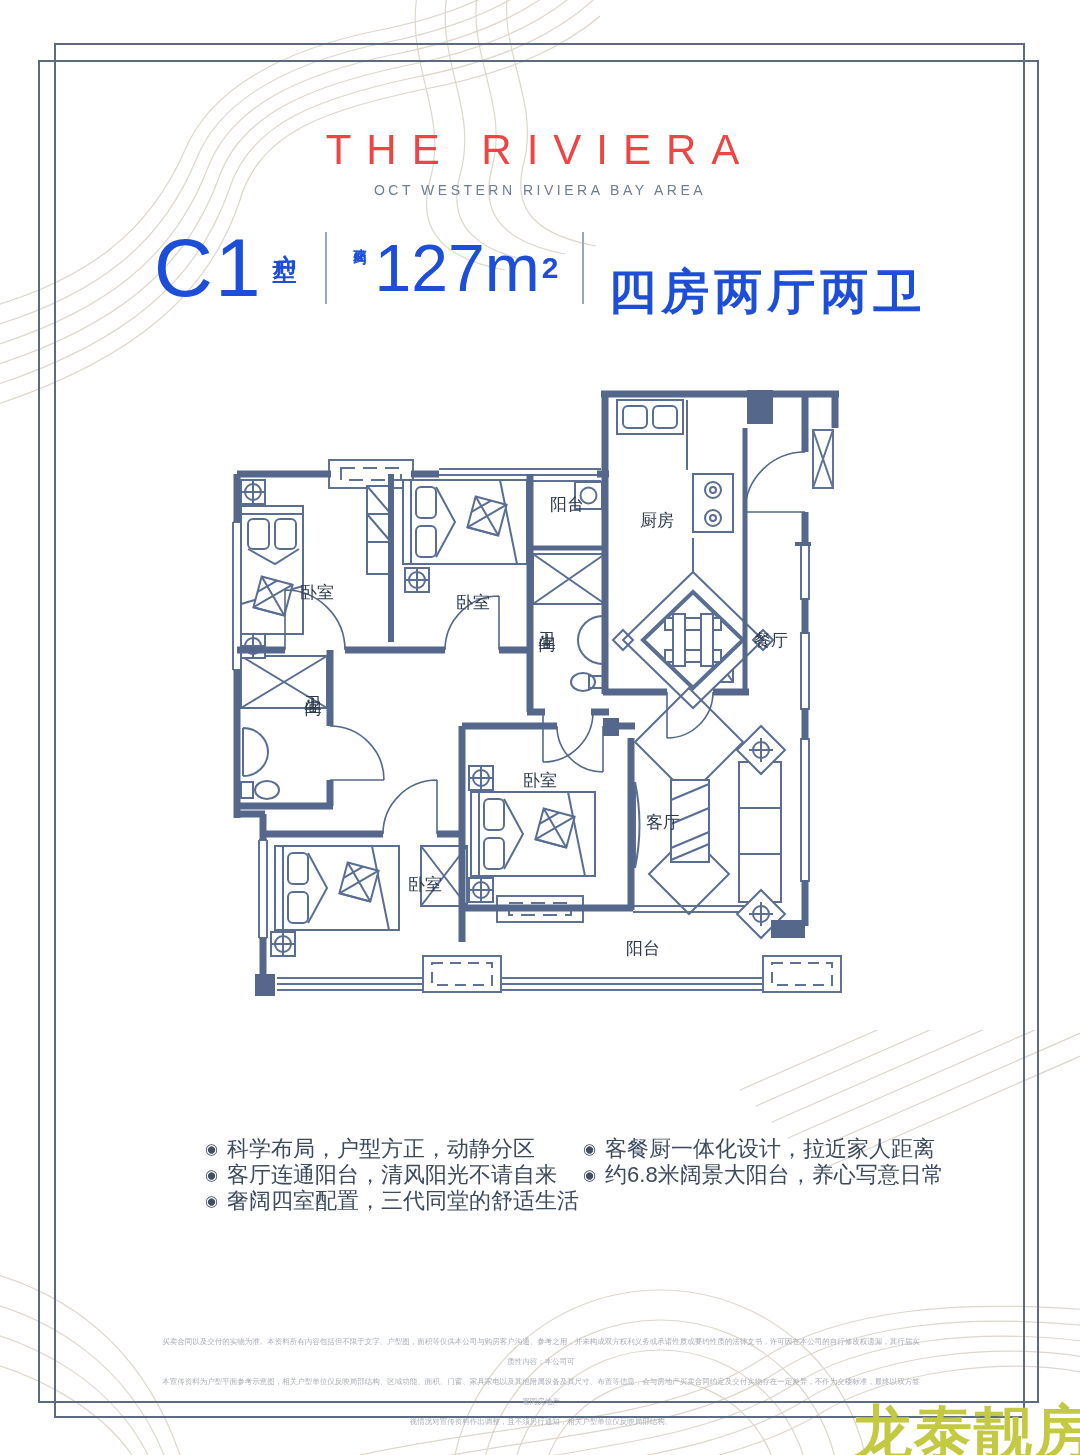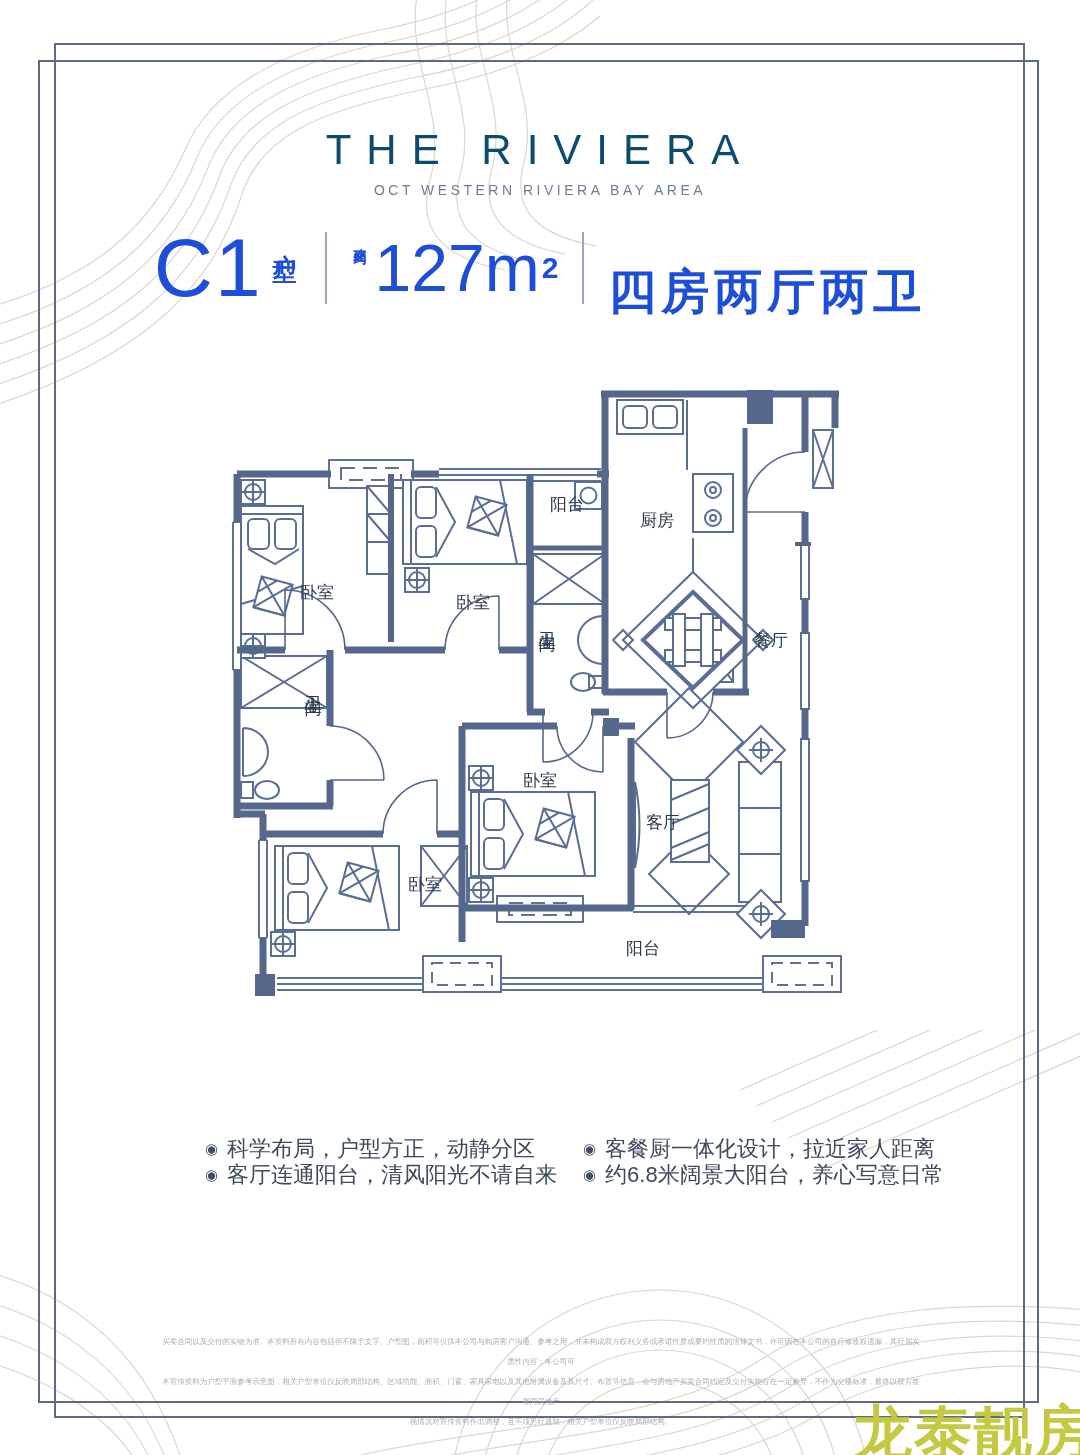--- a/index.html
+++ b/index.html
@@ -5,21 +5,21 @@
   html,body{margin:0;padding:0;}
   body{width:1080px;height:1455px;position:relative;overflow:hidden;
        background:#ffffff;font-family:"Liberation Sans","DejaVu Sans",sans-serif;}
   .frame{position:absolute;border:2px solid #5d6b81;z-index:2;}
   #frameA{left:54px;top:43px;width:967px;height:1371px;}
   #frameB{left:38px;top:60px;width:997px;height:1339px;}
   .deco{position:absolute;z-index:1;}
   .content{position:absolute;z-index:3;}
   
   #title{left:0;top:126px;width:1080px;text-align:center;font-size:42px;letter-spacing:15px;
-         color:#0c4a6e;font-weight:400;}
+         color:#ef4444;font-weight:400;}
   #subtitle{left:0;top:182px;width:1080px;text-align:center;font-size:14px;letter-spacing:3.5px;
             color:#6d7d92;font-weight:400;}
   
   #spec{left:0;top:212px;width:1080px;display:flex;justify-content:center;align-items:center;color:#1d4ed8;}
   .vtext{writing-mode:vertical-rl;text-orientation:upright;}
   #unitCode{font-size:82px;font-weight:500;line-height:1;letter-spacing:2px;}
   #unitLabel{font-size:24px;font-weight:600;letter-spacing:6px;margin-left:6px;height:66px;}
   .specDivider{width:2px;height:72px;background:#9aa7ba;margin:0 24px;}
   #areaPrefix{font-size:13px;font-weight:600;letter-spacing:2px;height:60px;margin-right:6px;}
   #areaValue{font-size:66px;font-weight:500;line-height:1;}
@@ -316,20 +316,21 @@
     <text text-anchor="middle" x="200" y="508">卧室</text>
     <text text-anchor="middle" x="315" y="404">卧室</text>
     <text text-anchor="middle" x="438" y="446">客厅</text>
     <text text-anchor="middle" x="418" y="572">阳台</text>
   </g>
 </svg>
 
 <div id="featLeft" class="content featureCol">
   <div><span class="bullet">◉</span><span>科学布局，户型方正，动静分区</span></div>
   <div><span class="bullet">◉</span><span>客厅连通阳台，清风阳光不请自来</span></div>
+  <div><span class="bullet">◉</span><span>奢阔四室配置，三代同堂的舒适生活</span></div>
 </div>
 <div id="featRight" class="content featureCol">
   <div><span class="bullet">◉</span><span>客餐厨一体化设计，拉近家人距离</span></div>
   <div><span class="bullet">◉</span><span>约6.8米阔景大阳台，养心写意日常</span></div>
 </div>
 
 <div id="disclaimer" class="content">
   <div>买卖合同以及交付的实物为准。本资料所有内容包括但不限于文字、户型图，面积等仅供本公司与购房客户沟通、参考之用，并未构成双方权利义务或承诺性质或要约性质的法律文书，许可因在本公司的自行修改权遗漏，其行届实质性内容；本公司可</div>
   <div>本宣传资料为户型平面参考示意图，相关户型单位仅反映局部结构、区域功能、面积、门窗、家具家电以及其他附属设备及其尺寸、布置等信息，会与房地产买卖合同约定及交付实物存在一定差异，不作为交楼标准，最终以双方签署同房地产</div>
   <div>视情况对宣传资料作出调整，且不须另行通知，相关户型单位仅反映局部结构。</div>

